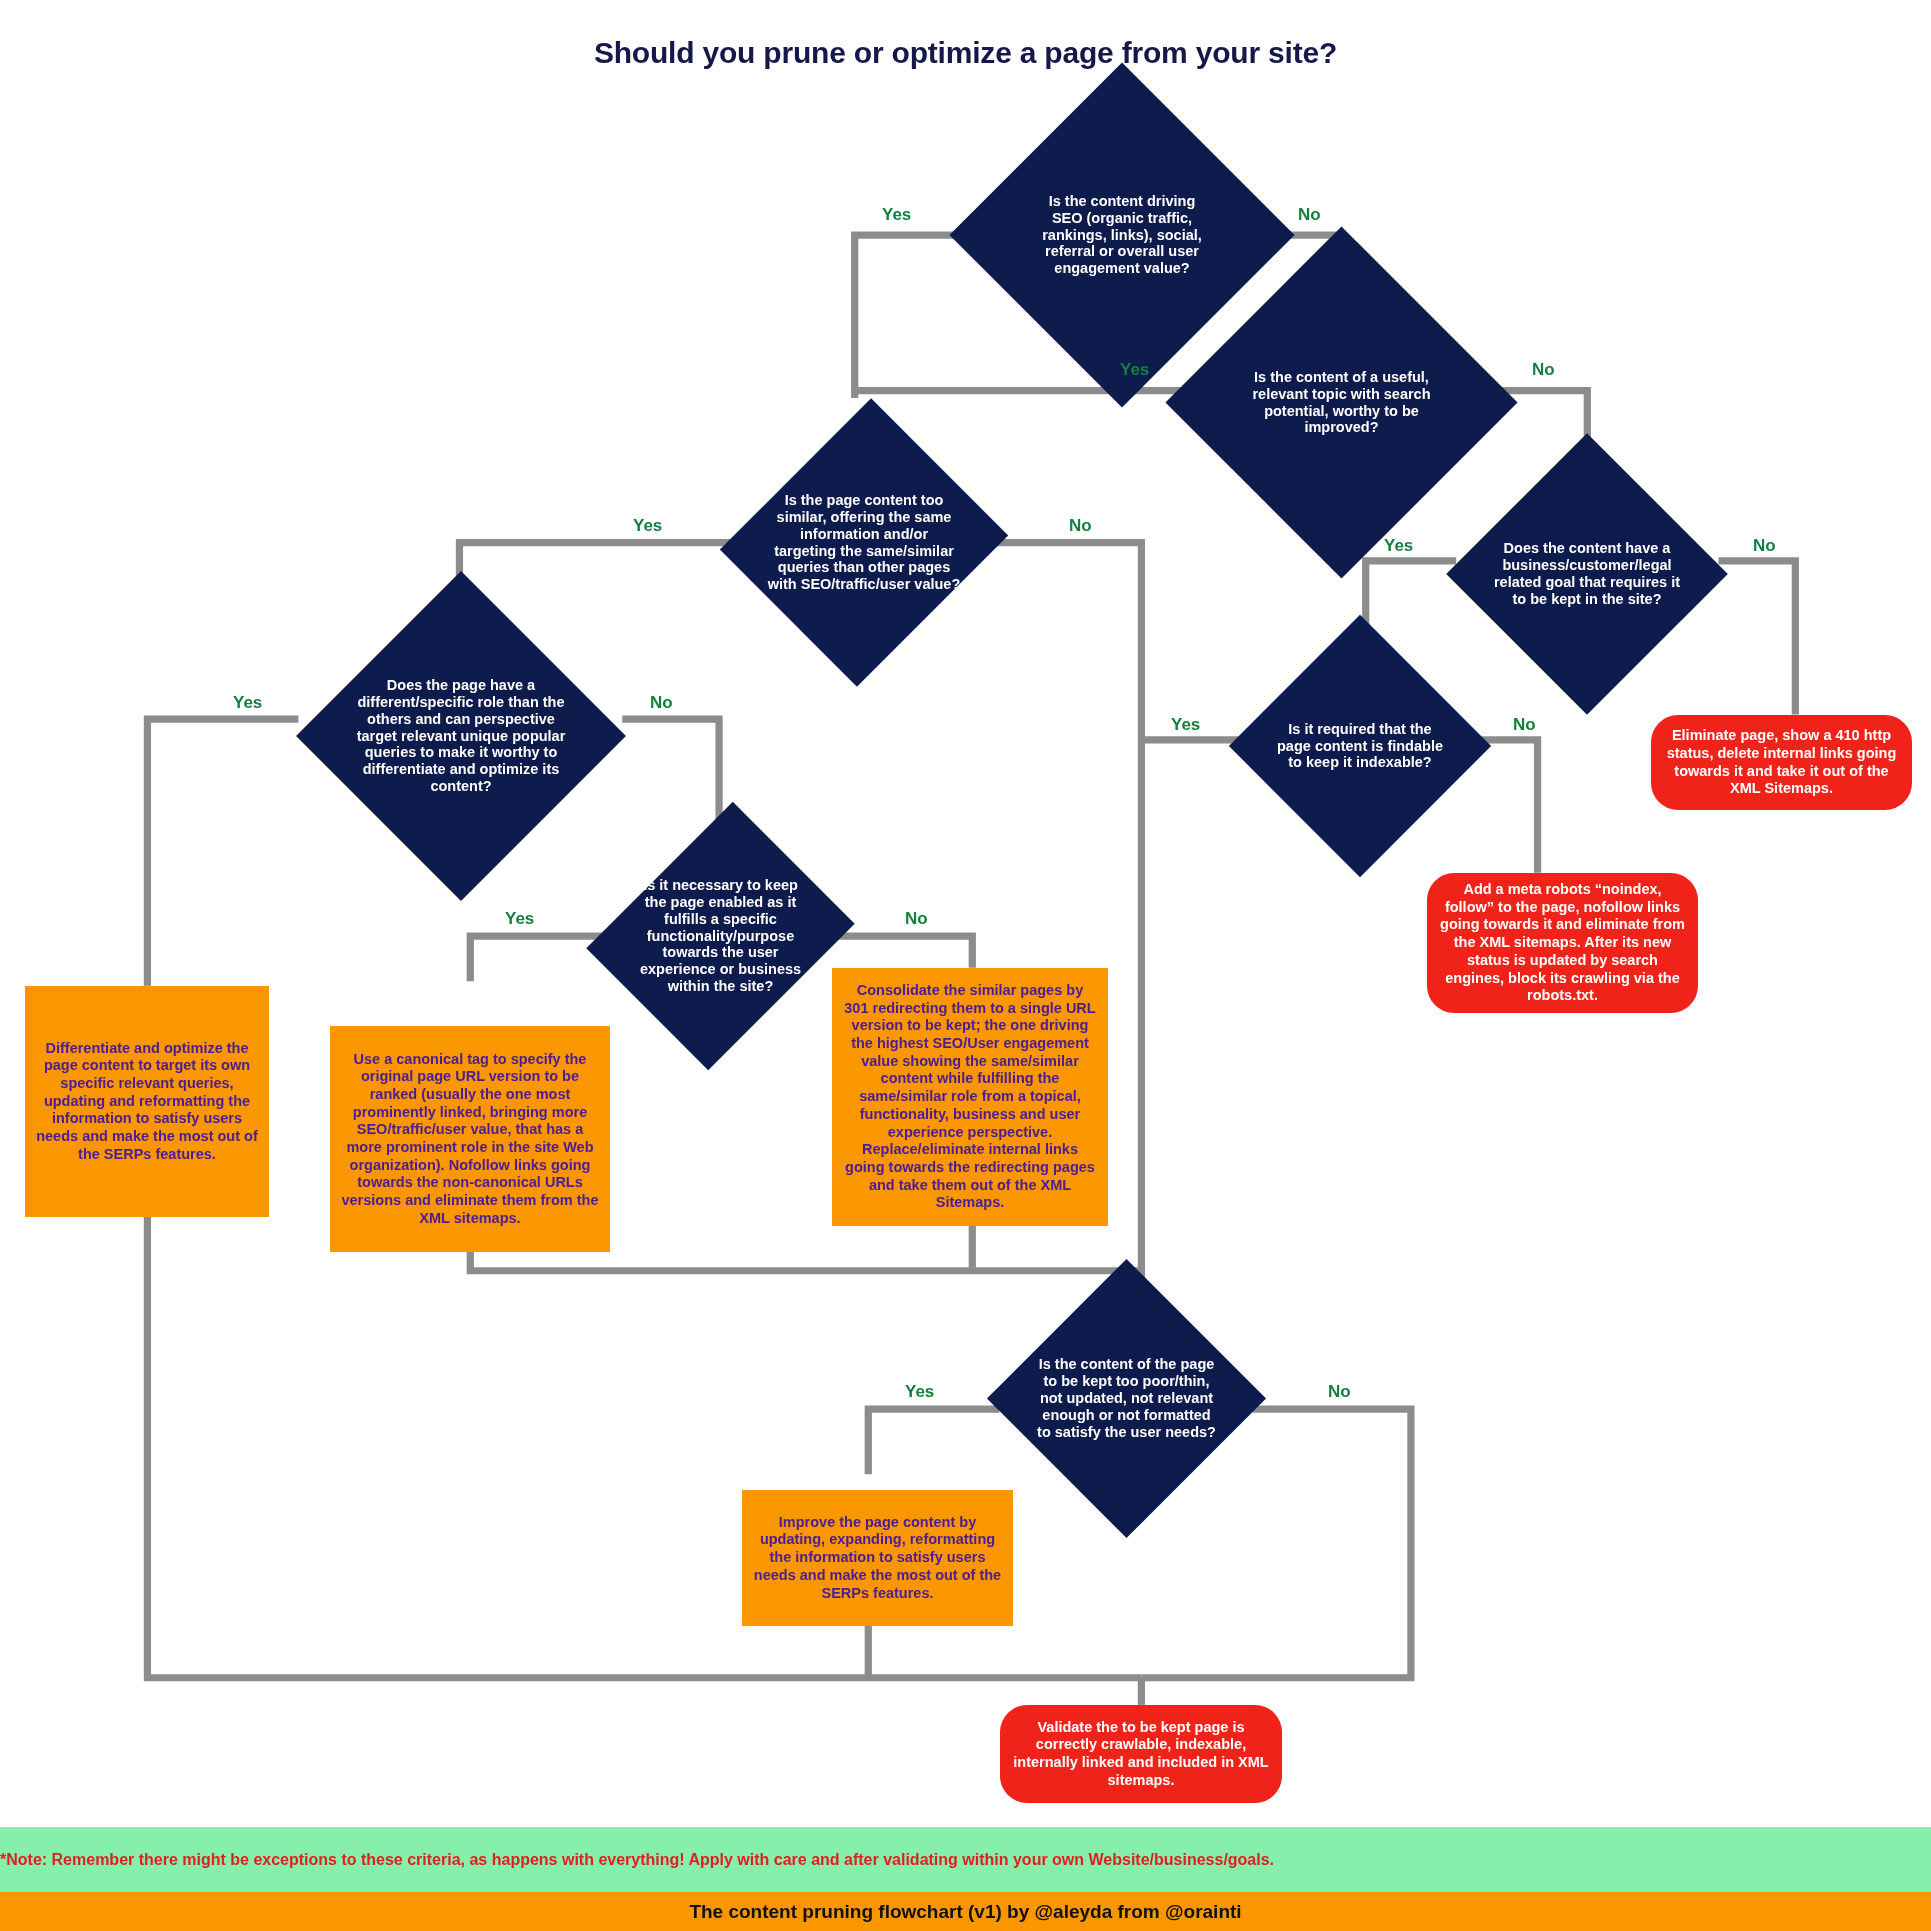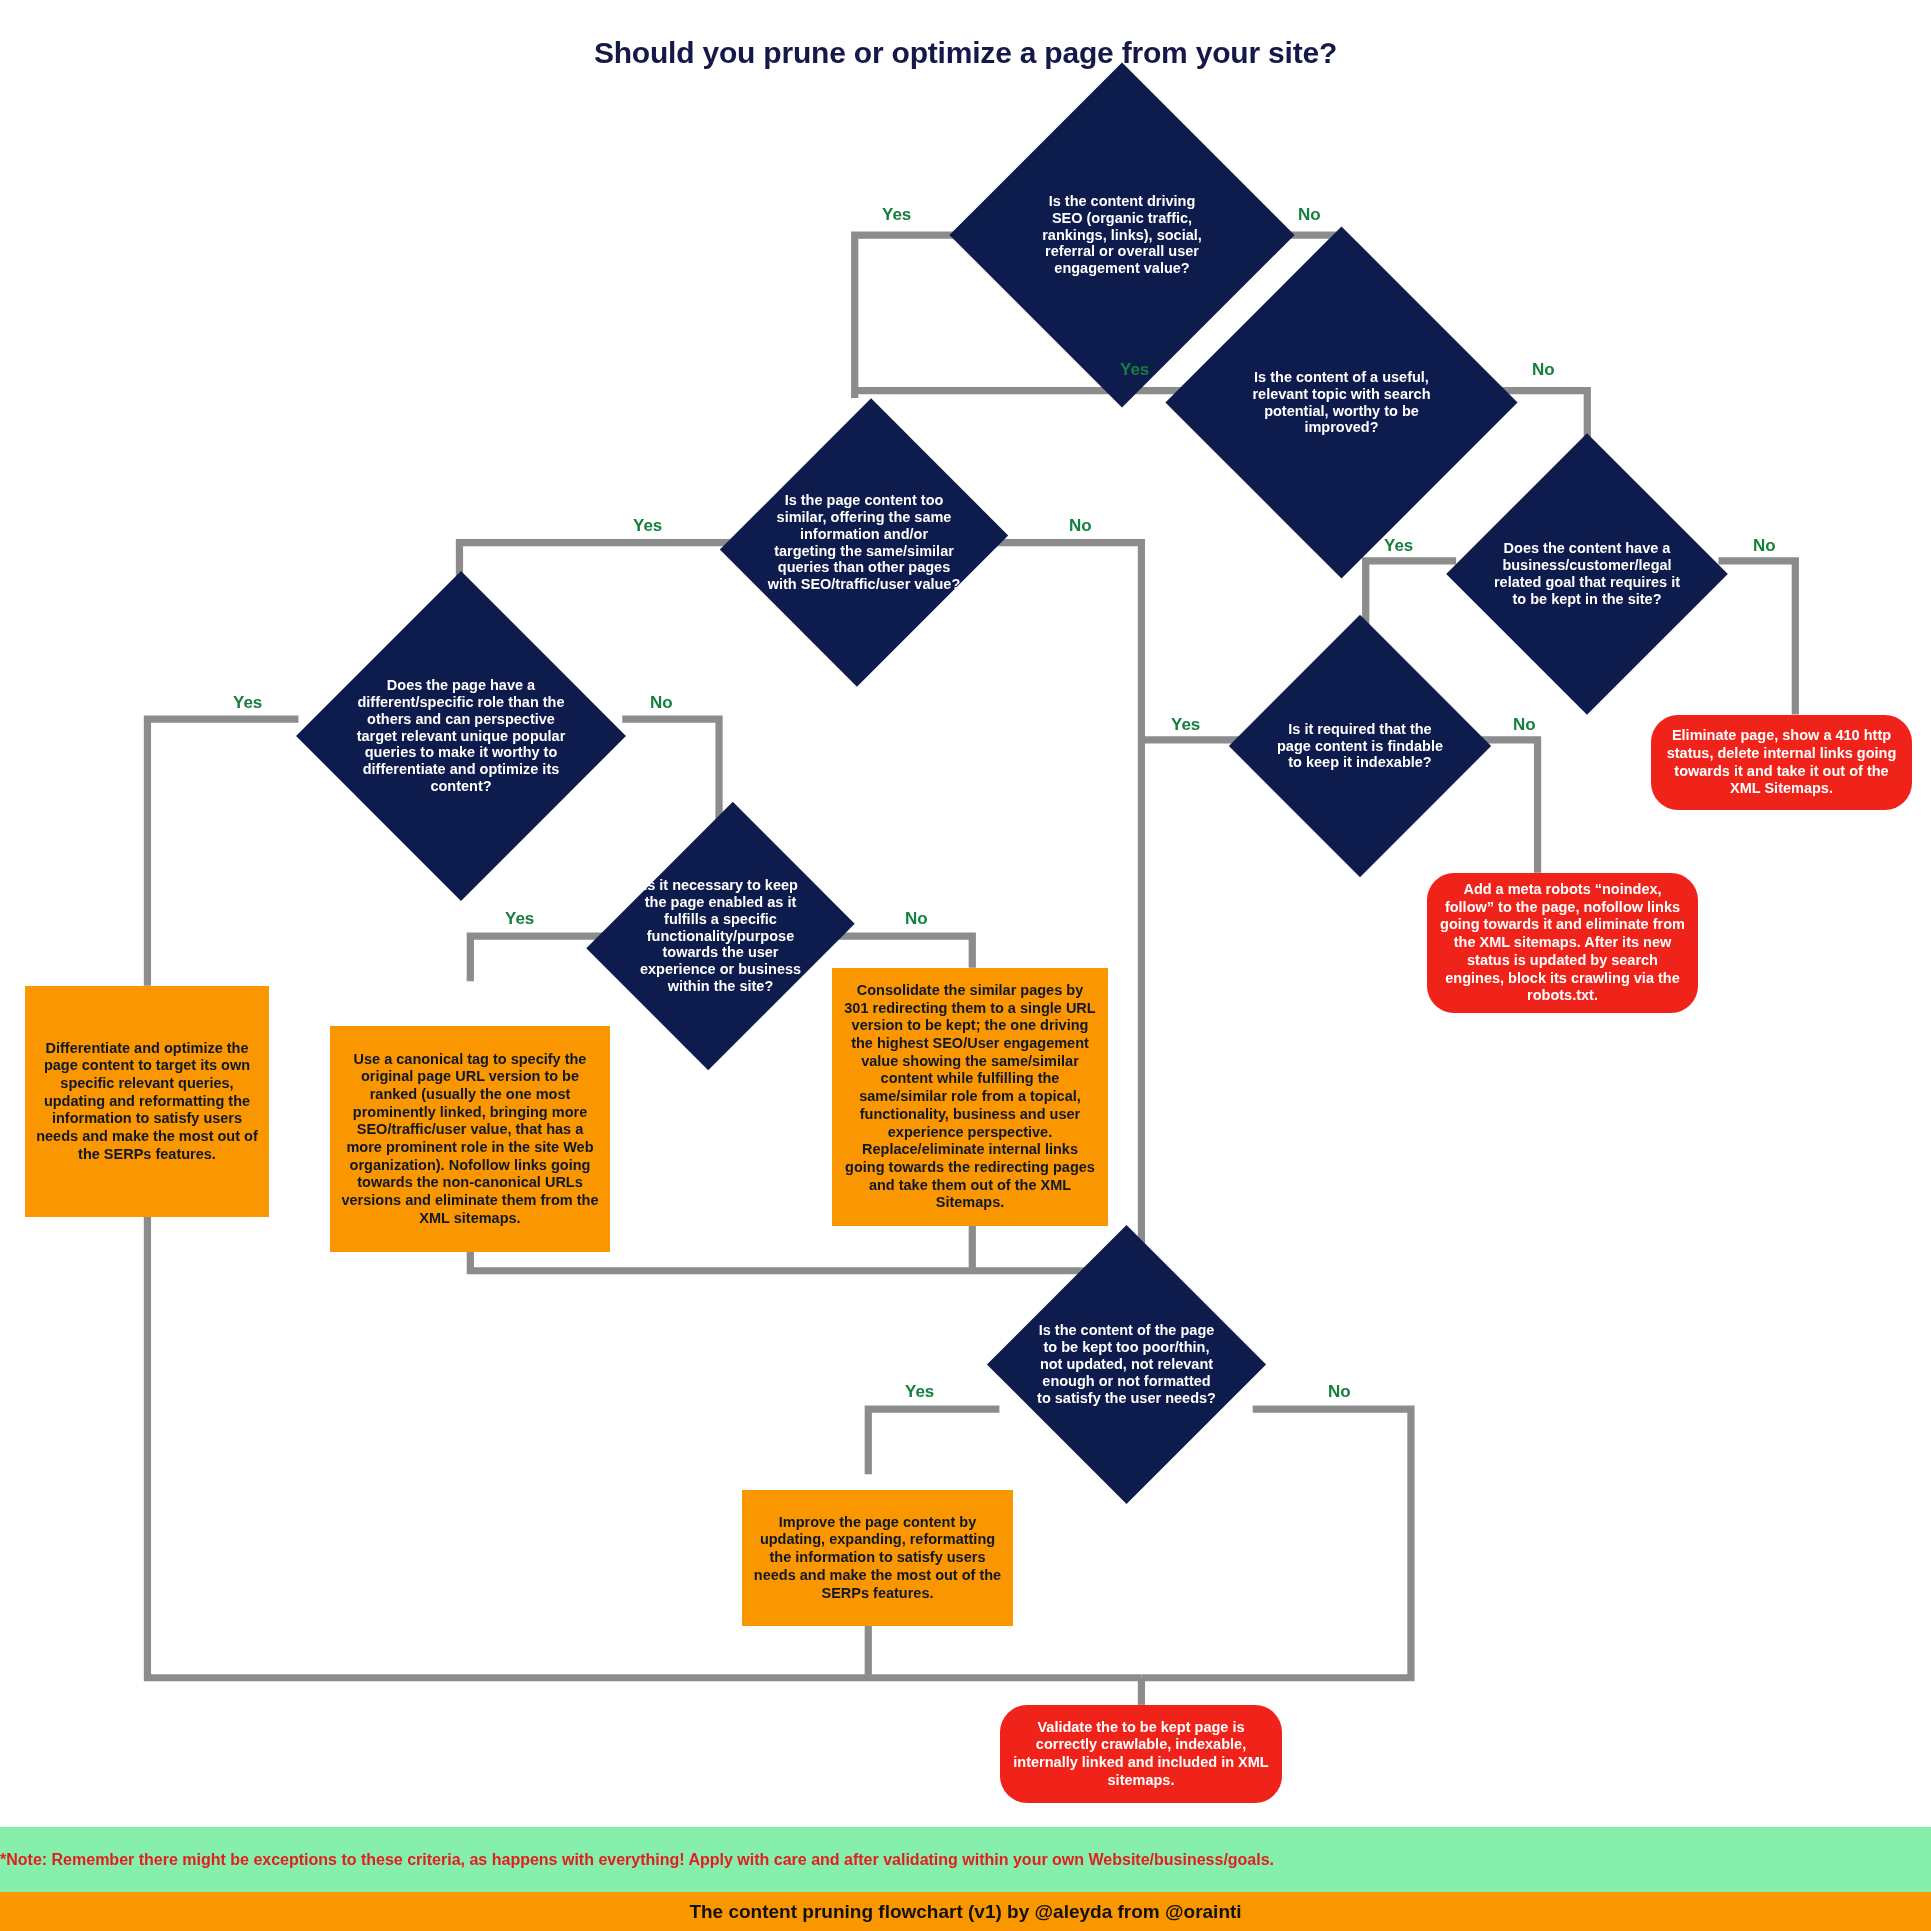--- a/index.html
+++ b/index.html
@@ -61,21 +61,21 @@
     z-index: 2;
     color: #ffffff;
     font-weight: bold;
     line-height: 1.16;
     padding: 0 5.4px;
   }
 
   
   .obox {
     background: #fa9600;
-    color: #0f172a;
+    color: #4c1d95;
     font-weight: bold;
     line-height: 1.22;
     padding: 9px 11px;
   }
 
   
   .rbox {
     background: #f0231b;
     color: #ffffff;
     font-weight: bold;
@@ -210,21 +210,21 @@
 <div class="node diamond" style="left:1456px; top:443px; width:262px; height:262px;">
   <div class="dshape" style="width:100%; height:100%; transform:rotate(45deg) scale(0.76);"></div>
   <div class="dtext" style="font-size:14.5px; width:190px;">Does the content have a business/customer/legal related goal that requires it to be kept in the site?</div>
 </div>
 
 <div class="node diamond" style="left:1238px; top:624px; width:244px; height:244px;">
   <div class="dshape" style="width:100%; height:100%; transform:rotate(45deg) scale(0.76);"></div>
   <div class="dtext" style="font-size:14.5px; width:176px;">Is it required that the page content is findable to keep it indexable?</div>
 </div>
 
-<div class="node diamond" style="left:1000px; top:1238px; width:253px; height:253px;">
+<div class="node diamond" style="left:1000px; top:1272px; width:253px; height:253px;">
   <div class="dshape" style="width:100%; height:100%; transform:rotate(45deg) scale(0.78);"></div>
   <div class="dtext" style="font-size:14.5px; width:185px;">Is the content of the page to be kept too poor/thin, not updated, not relevant enough or not formatted to satisfy the user needs?</div>
 </div>
 
 <div class="node obox" style="left:25px; top:986px; width:244px; height:231px; font-size:14.5px;">
   <div>Differentiate and optimize the page content to target its own specific relevant queries, updating and reformatting the information to satisfy users needs and make the most out of the SERPs features.</div>
 </div>
 
 <div class="node obox" style="left:330px; top:1026px; width:280px; height:226px; font-size:14.5px;">
   <div>Use a canonical tag to specify the original page URL version to be ranked (usually the one most prominently linked, bringing more SEO/traffic/user value, that has a more prominent role in the site Web organization). Nofollow links going towards the non-canonical URLs versions and eliminate them from the XML sitemaps.</div>

